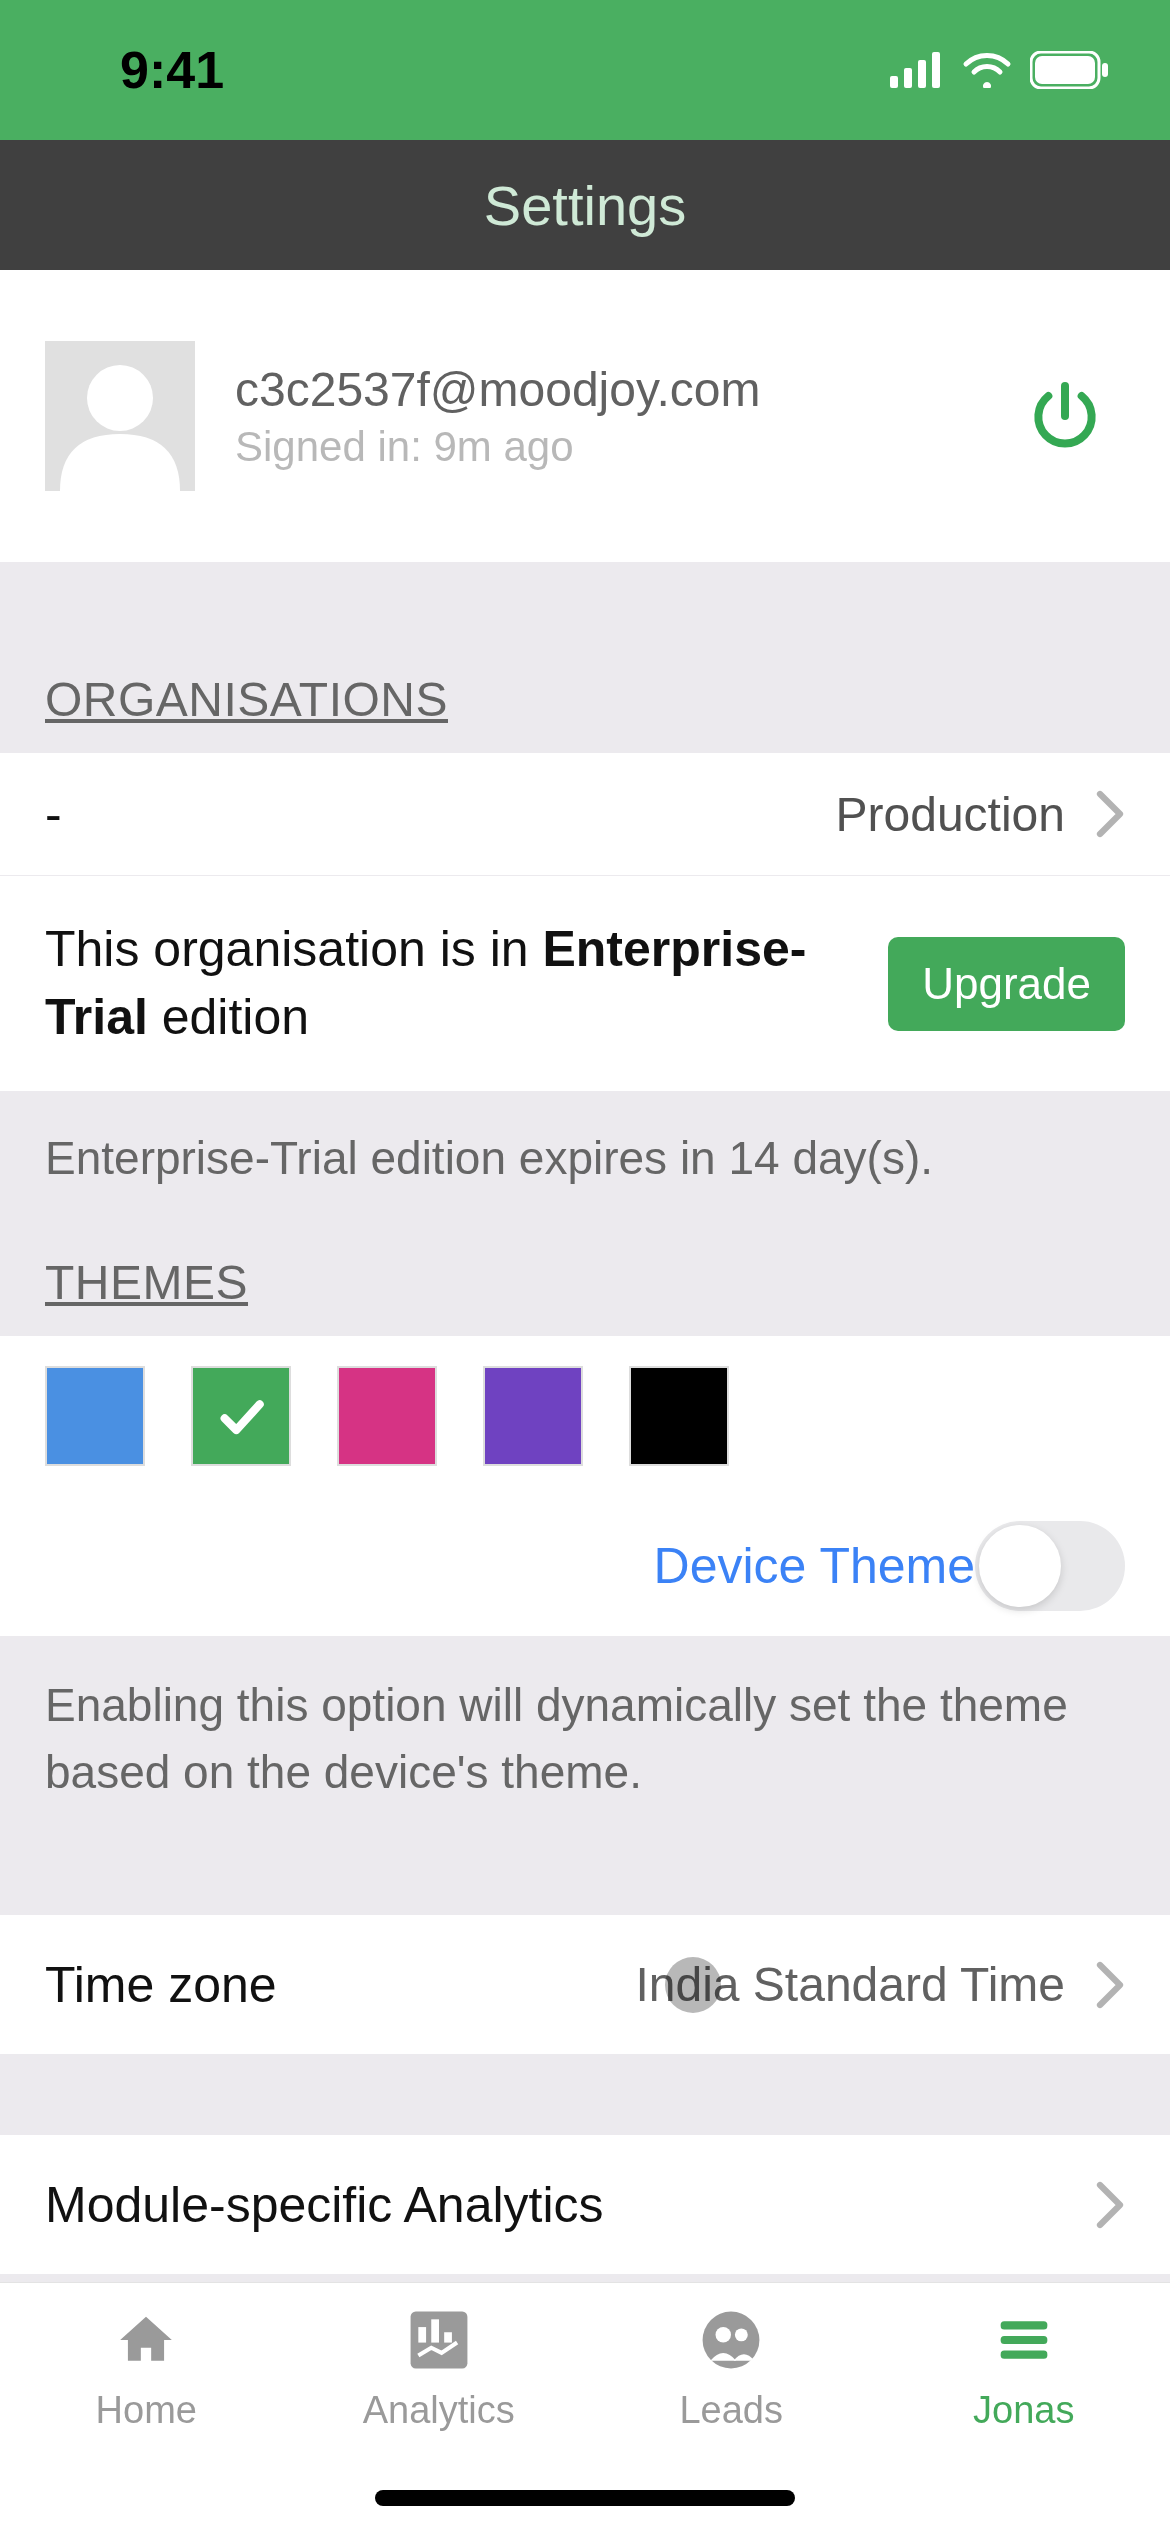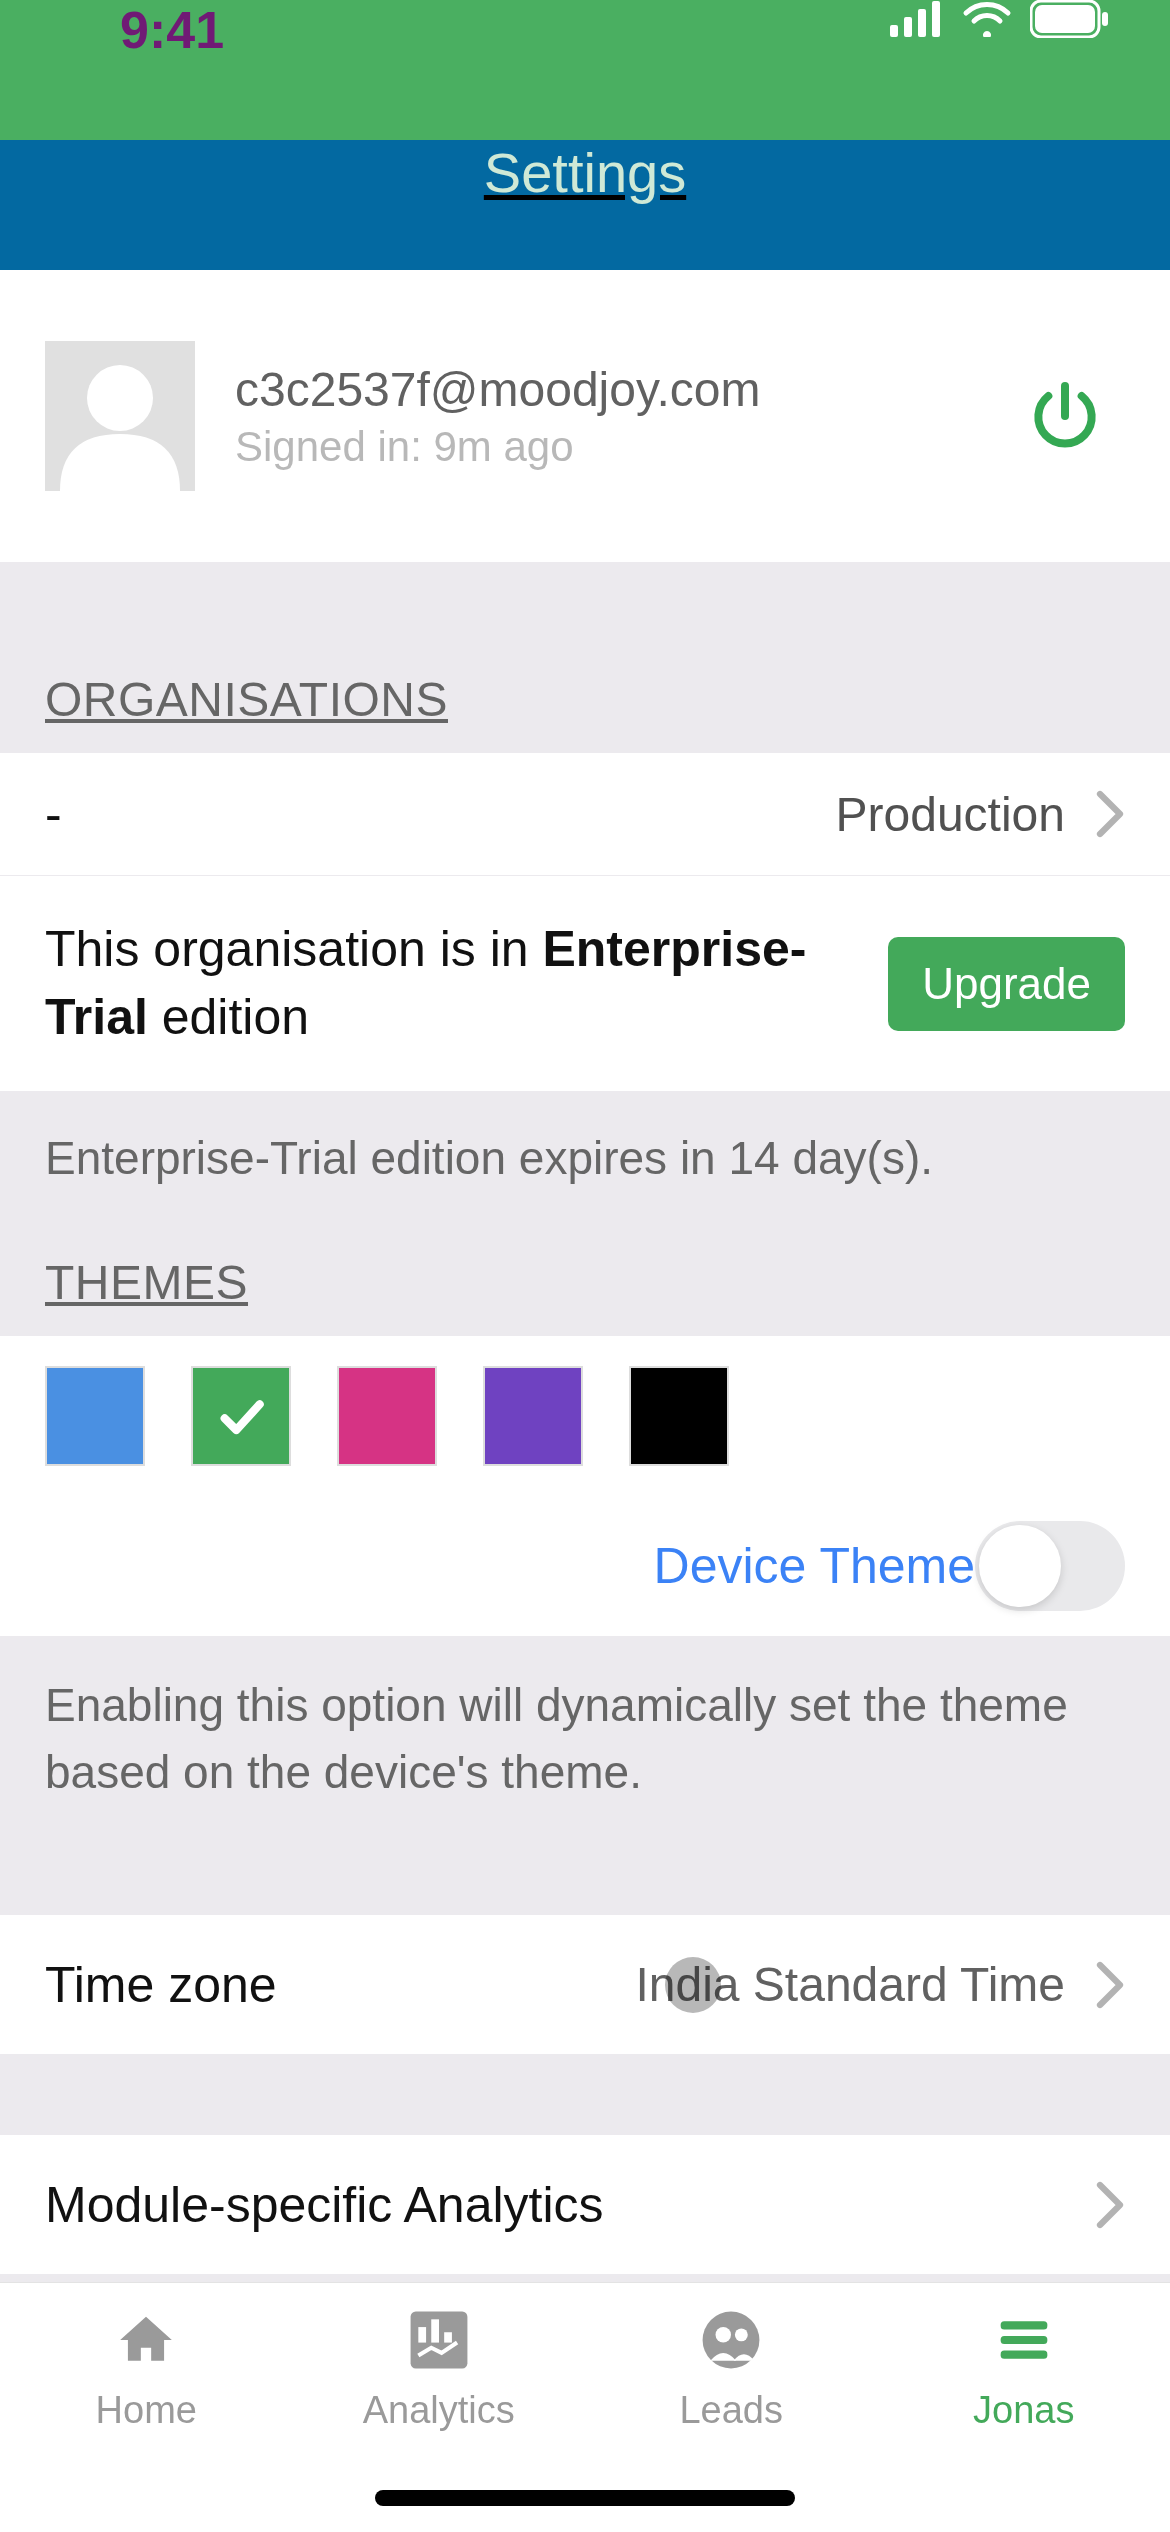--- a/index.html
+++ b/index.html
@@ -9,42 +9,42 @@
     font-family: -apple-system, BlinkMacSystemFont, "Helvetica Neue", Arial, sans-serif;
     background: #eceaee;
     overflow: hidden;
   }
 
   
   .status-bar {
     height: 140px;
     background: #4aaf61;
     display: flex;
-    align-items: flex-start;
+    align-items: center;
     justify-content: space-between;
     padding: 0 60px 0 120px;
-    color: #701a75;
+    color: #000000;
   }
   .status-time {
     font-size: 52px;
     font-weight: 600;
   }
   .status-icons {
     display: flex;
     align-items: center;
     gap: 18px;
   }
 
   
   .header {
     height: 130px;
-    background: #0369a1;
-    display: flex;
+    background: #404040;
+    display: flex;
+    align-items: center;
     justify-content: center;
-    text-decoration: underline;
   }
   .header-title {
     color: #cfe9d6;
     font-size: 56px;
     font-weight: 400;
   }
 
   
   .profile-row {
     background: #fff;

